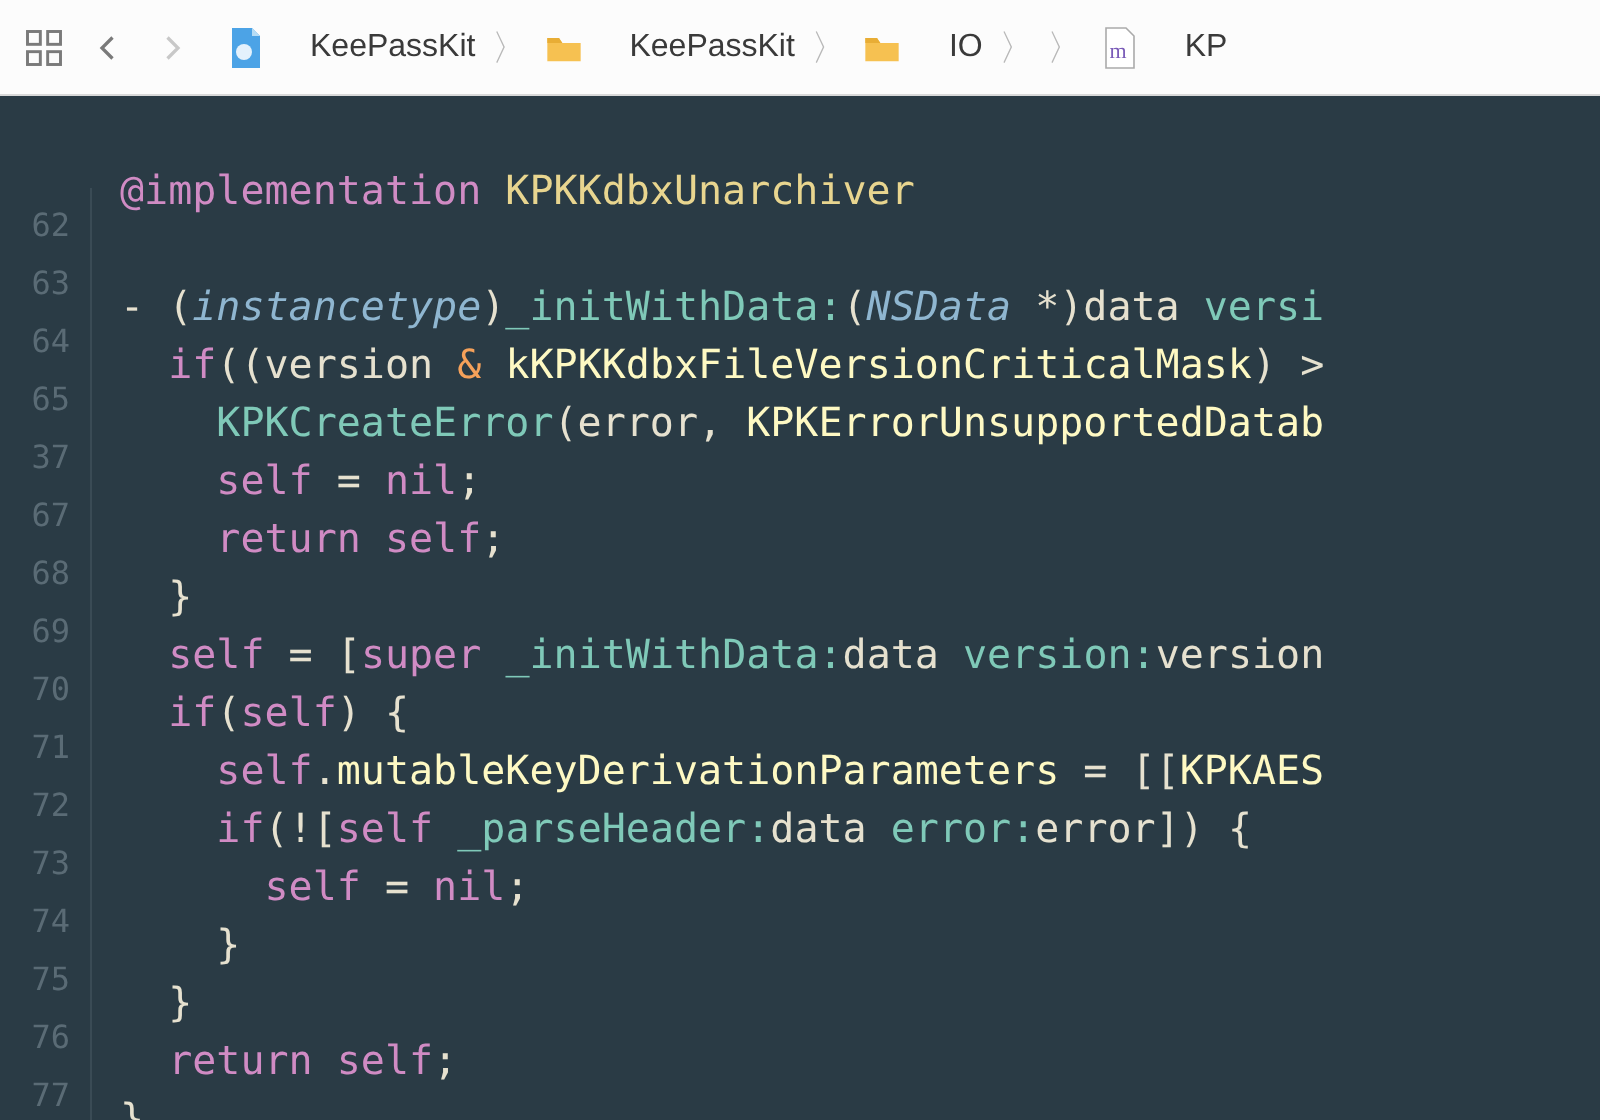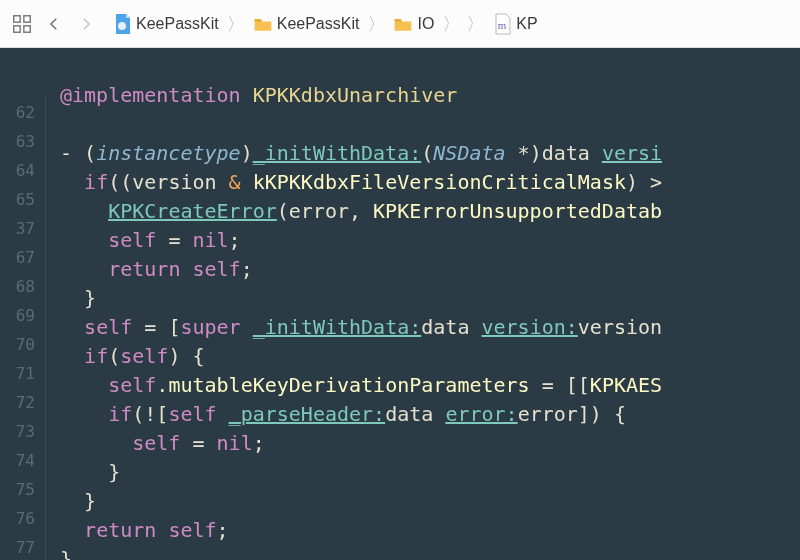--- a/index.html
+++ b/index.html
@@ -35,21 +35,21 @@
     align-items: center;
     gap: 2px;
     margin-left: 4px;
     font-size: 16px;
     color: #3a3a3a;
     white-space: nowrap;
   }
   .crumb {
     display: flex;
     align-items: center;
-    gap: 4px;
+    gap: 23px;
     padding: 2px 4px;
   }
   .crumb-sep {
     color: #b8b8b8;
     font-size: 18px;
     padding: 0 2px;
   }
   .file-icon {
     width: 20px;
     height: 24px;
@@ -81,21 +81,21 @@
   .code {
     padding: 4px 0 0 14px;
     white-space: pre;
     color: #d8dee4;
     overflow: hidden;
   }
   .code .ln { height: 29px; display: block; }
   .kw { color: #d08bc4; }     
   .type { color: #8fb6d0; font-style: italic; }   
   .const { color: #fef9c3; }  
-  .fn { color: #7fc9b8; text-decoration: underline; }     
+  .fn { color: #7fc9b8; }     
   .plain { color: #e6e1cf; }
   .op { color: #f5a15a; }     
   .cls { color: #e8d58f; }
 </style>
 </head>
 <body>
 
 <div class="toolbar">
   <div class="tb-icon">
     <svg viewBox="0 0 24 24" fill="none" stroke="currentColor" stroke-width="1.6">

